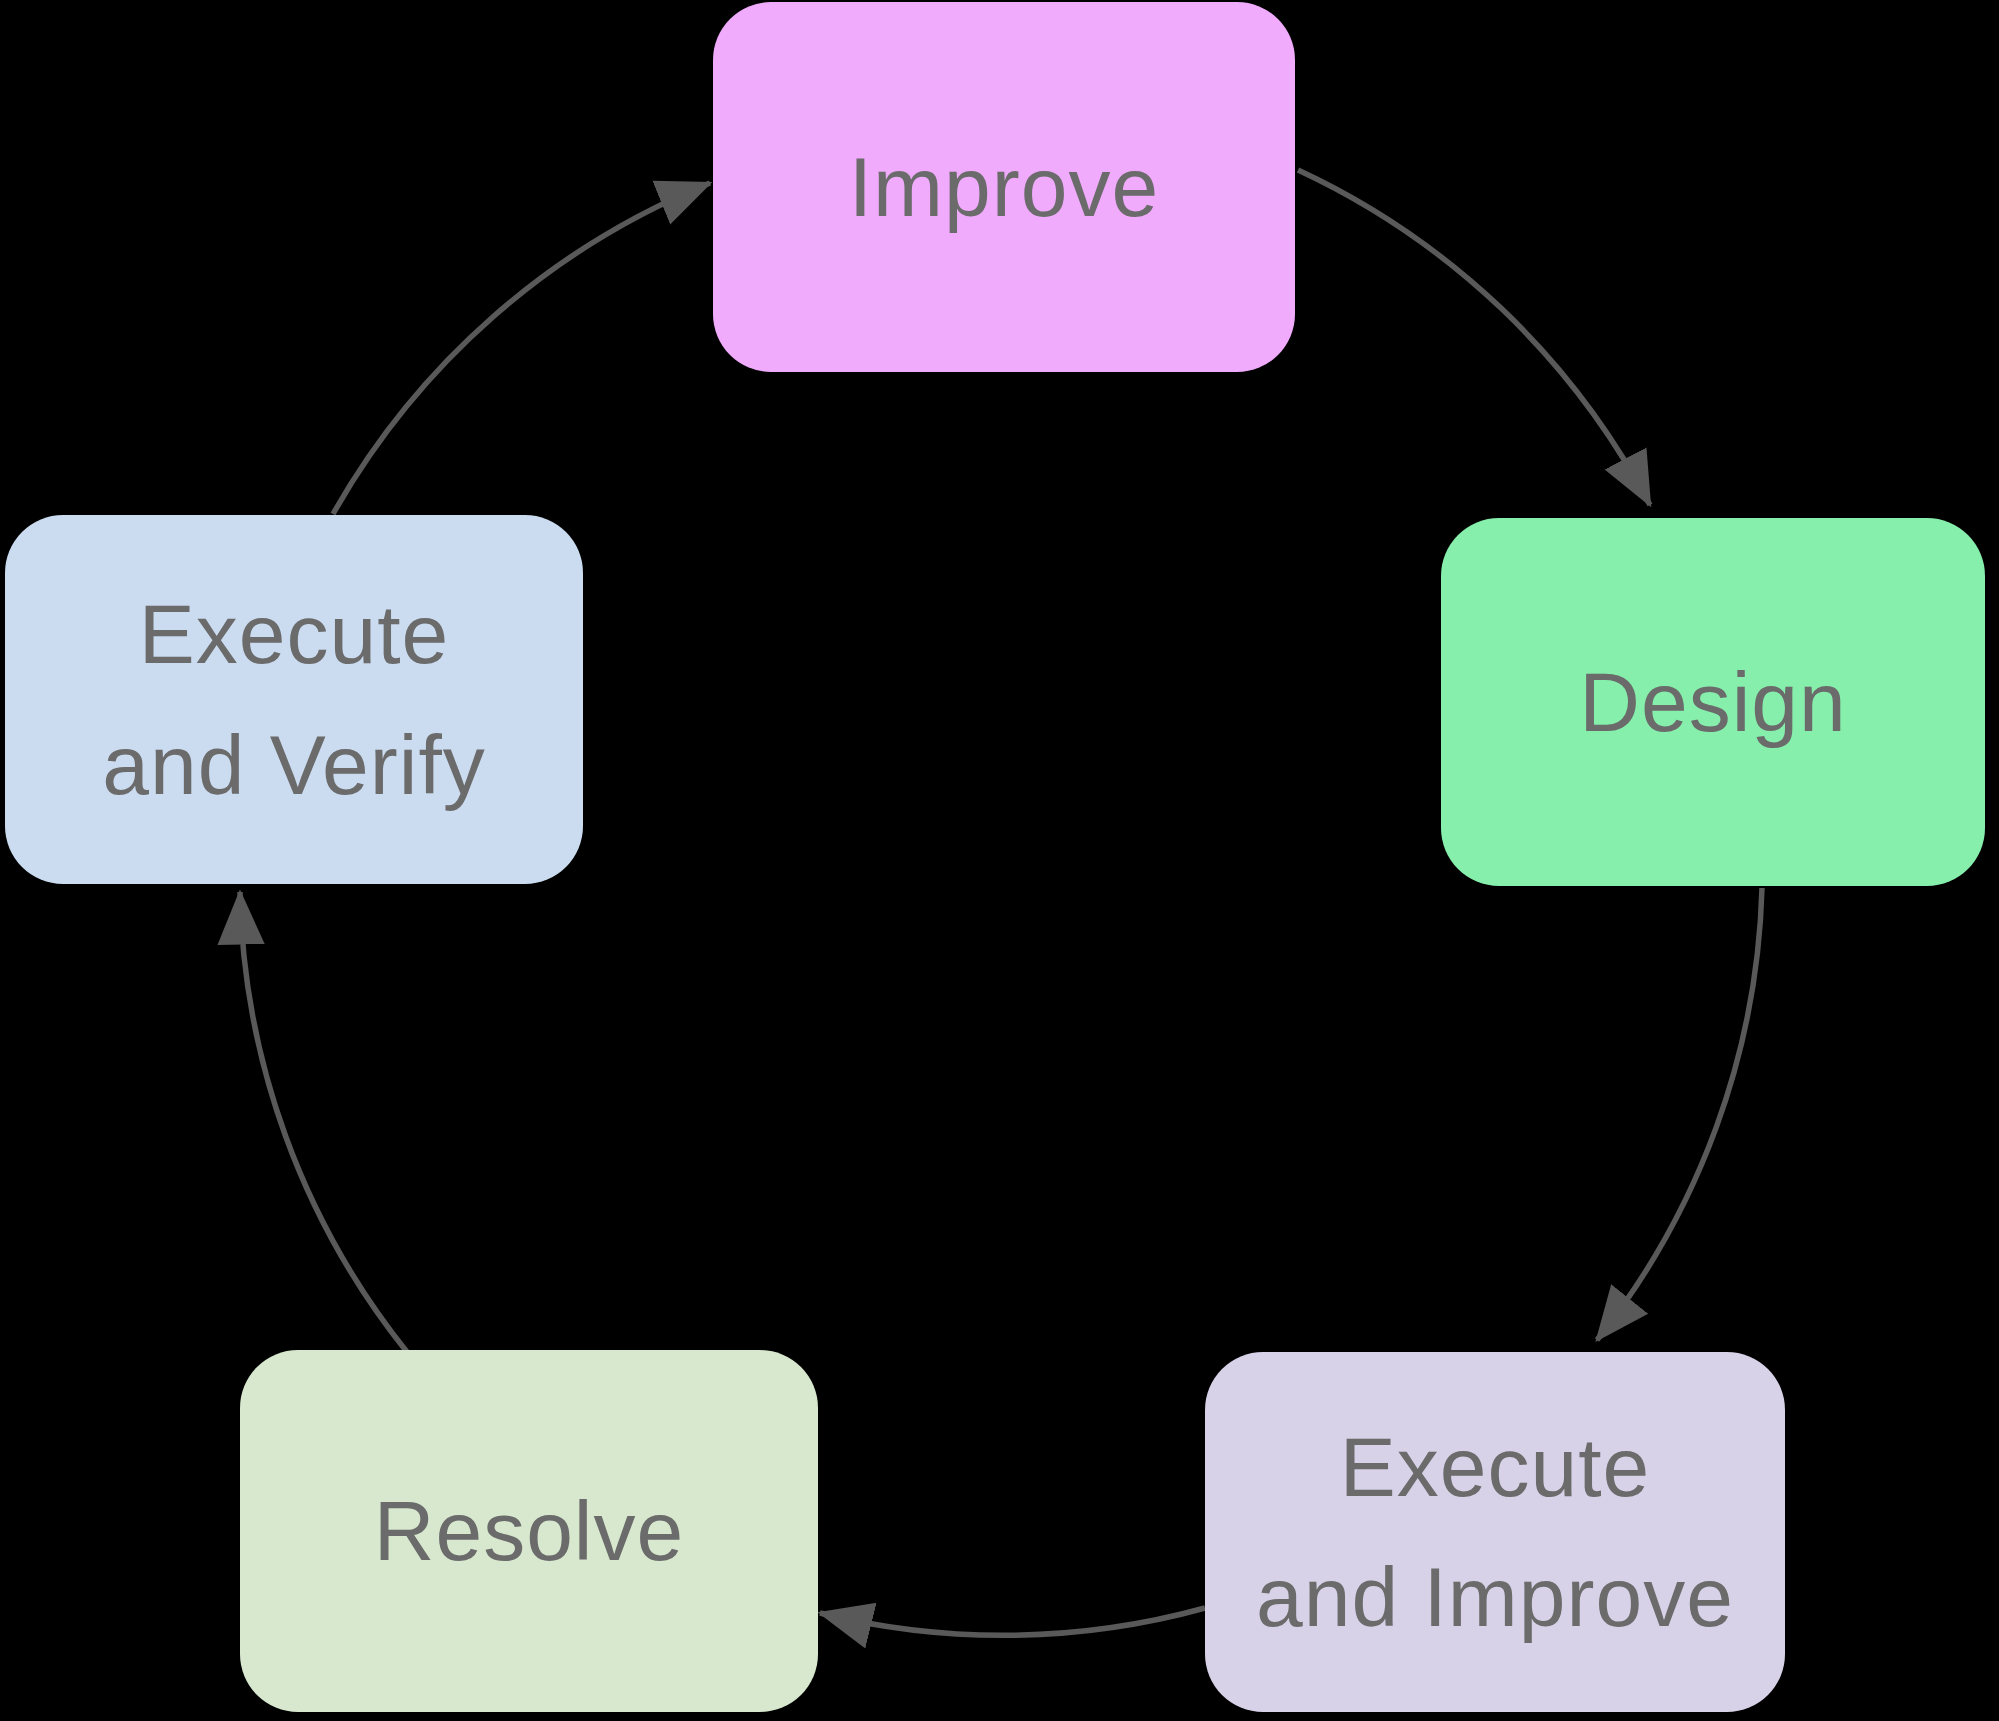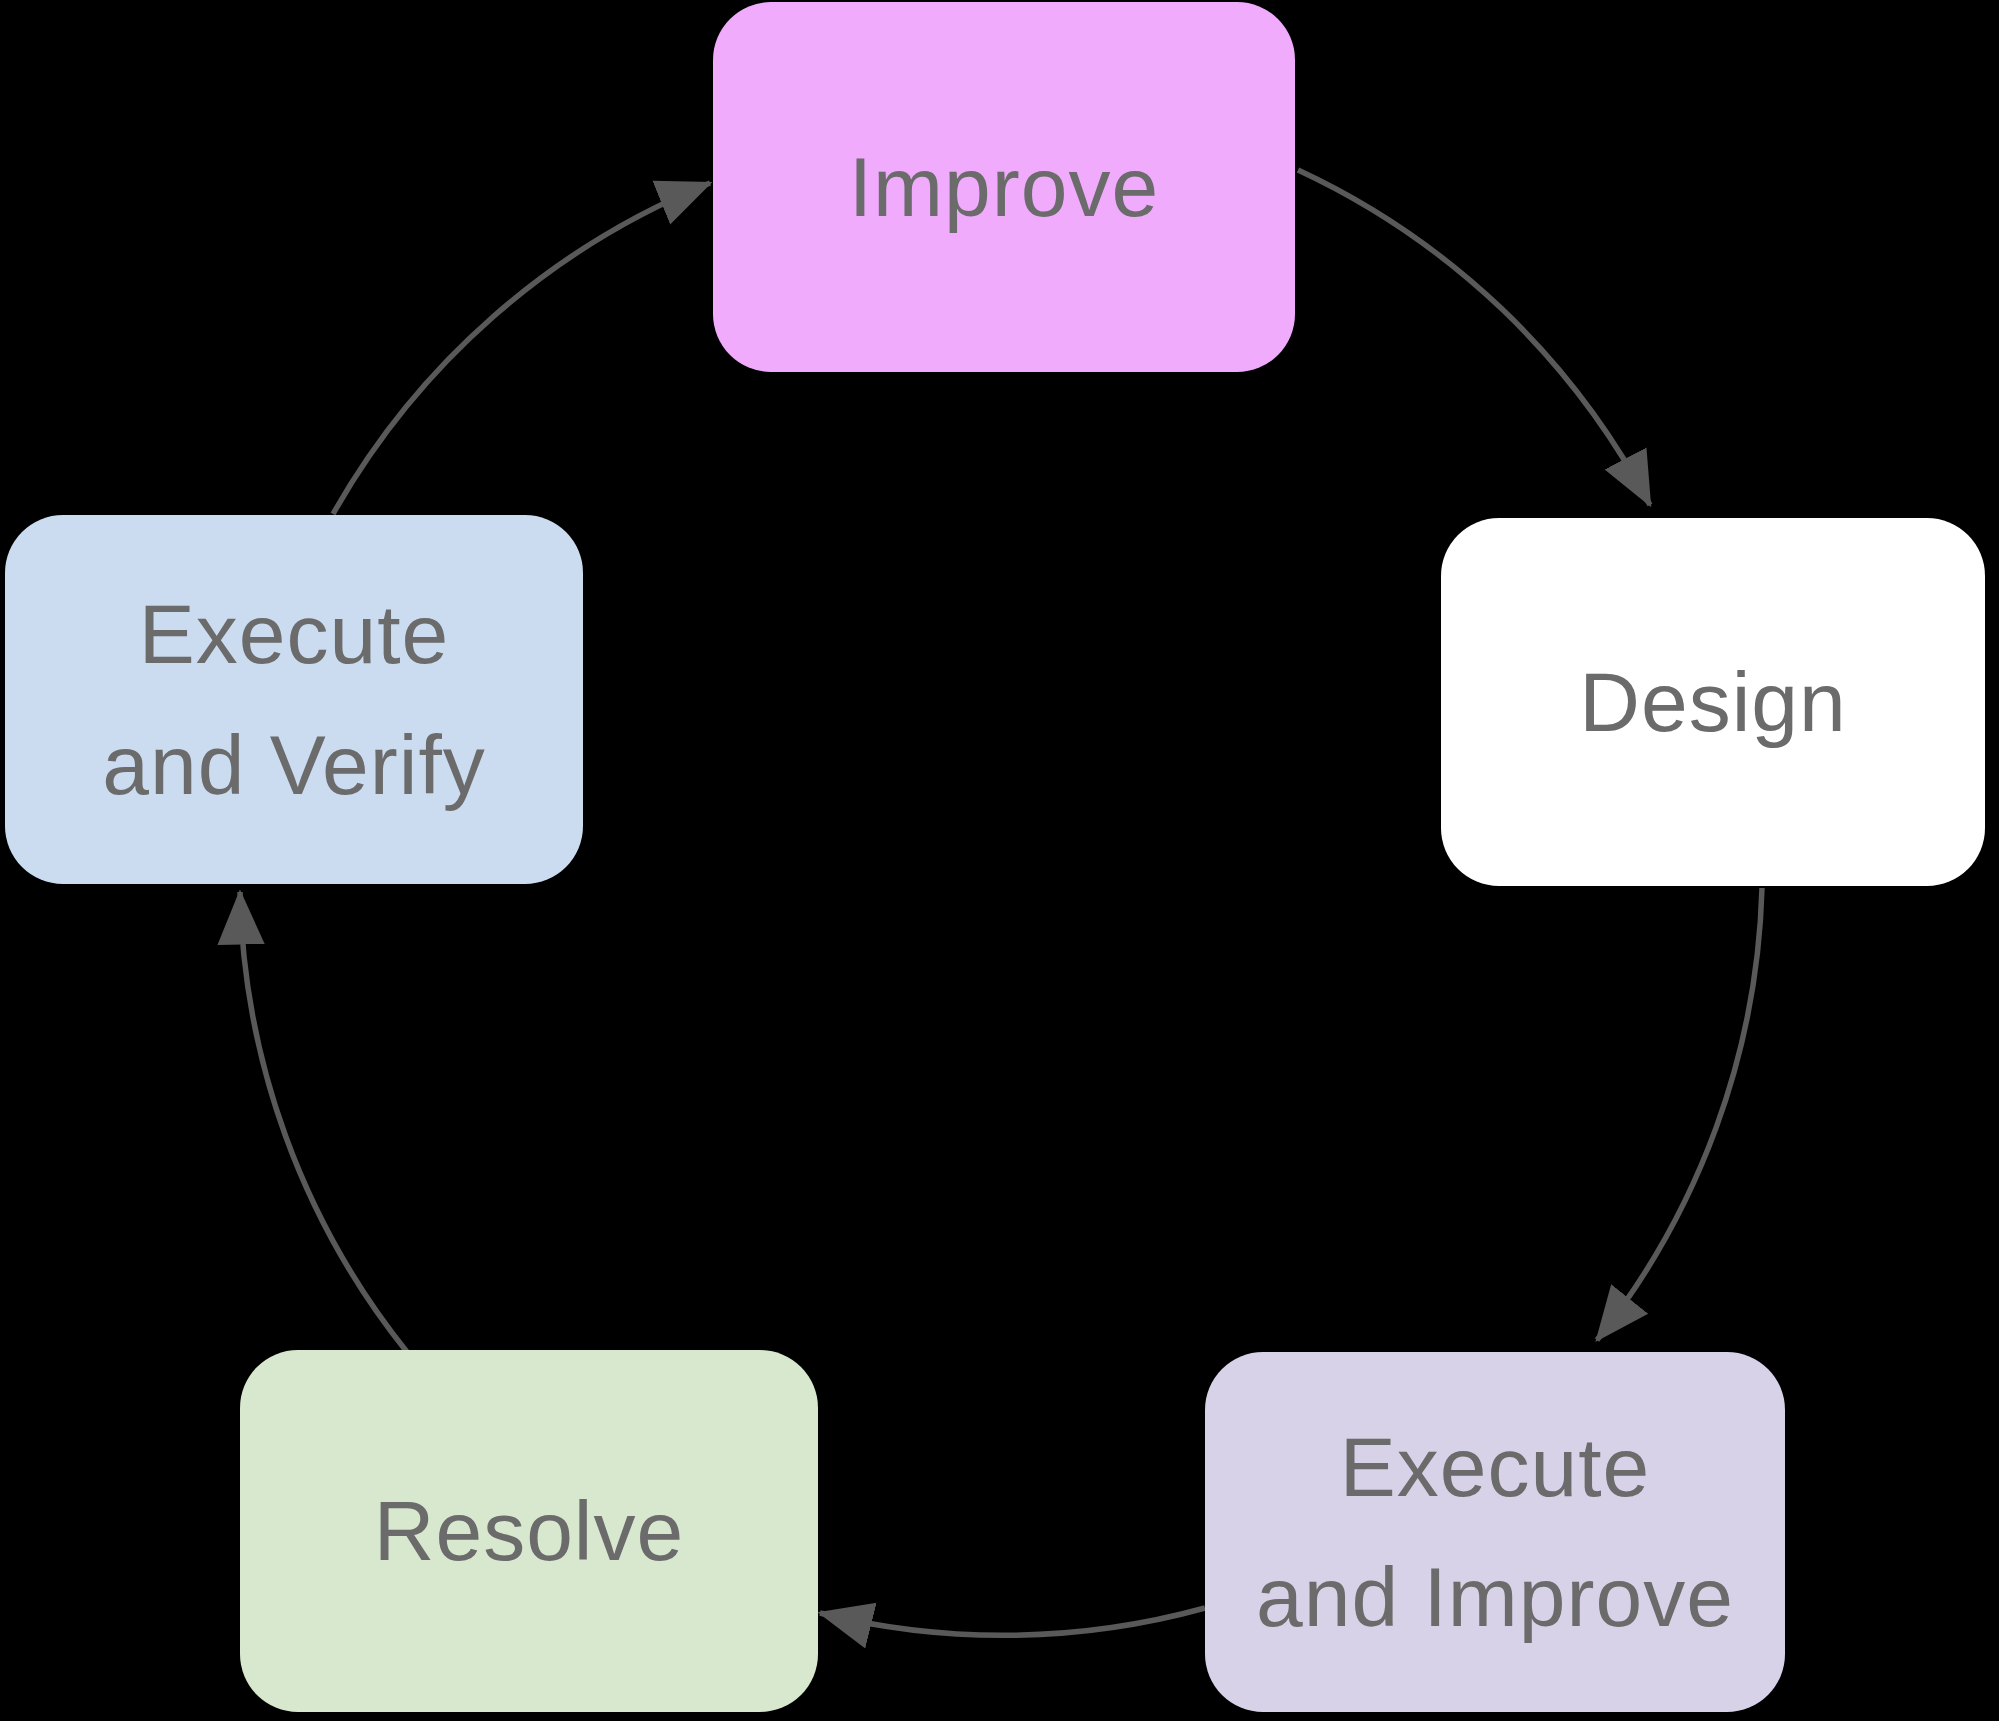--- a/index.html
+++ b/index.html
@@ -66,21 +66,21 @@
     <path class="edge" d="M 1762 888 A 760 760 0 0 1 1597 1340" marker-end="url(#arrowhead)"></path>
     <path class="edge" d="M 1205 1608 A 760 760 0 0 1 820 1613" marker-end="url(#arrowhead)"></path>
     <path class="edge" d="M 407 1352 A 760 760 0 0 1 240 892" marker-end="url(#arrowhead)"></path>
     <path class="edge" d="M 333 514 A 760 760 0 0 1 710 183" marker-end="url(#arrowhead)"></path>
   </svg>
 
   <div class="node" id="node-improve" style="background-color: #f0abfc;">
     <span class="label-line">Improve</span>
   </div>
 
-  <div class="node" id="node-design" style="background-color: #ffffff; text-align: right;">
+  <div class="node" id="node-design" style="background-color: #86efac; text-align: right;">
     <span class="label-line">Design</span>
   </div>
 
   <div class="node" id="node-execute-review" style="background-color: rgb(216, 210, 232);">
     <span class="label-line">Execute</span>
     <span class="label-line">and Improve</span>
   </div>
 
   <div class="node" id="node-resolve" style="background-color: rgb(215, 232, 206);">
     <span class="label-line">Resolve</span>

